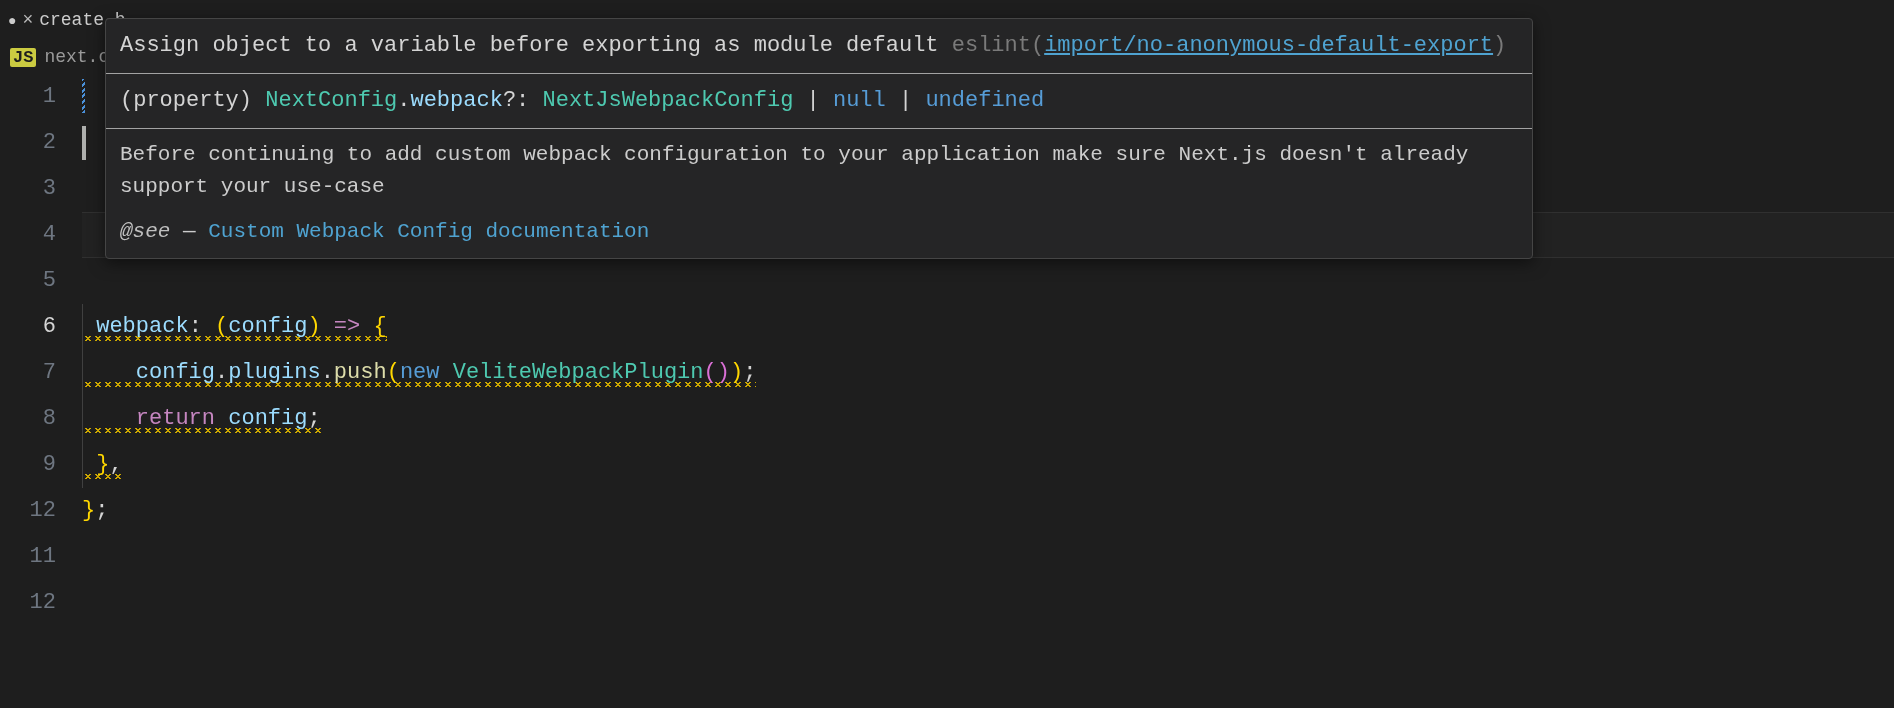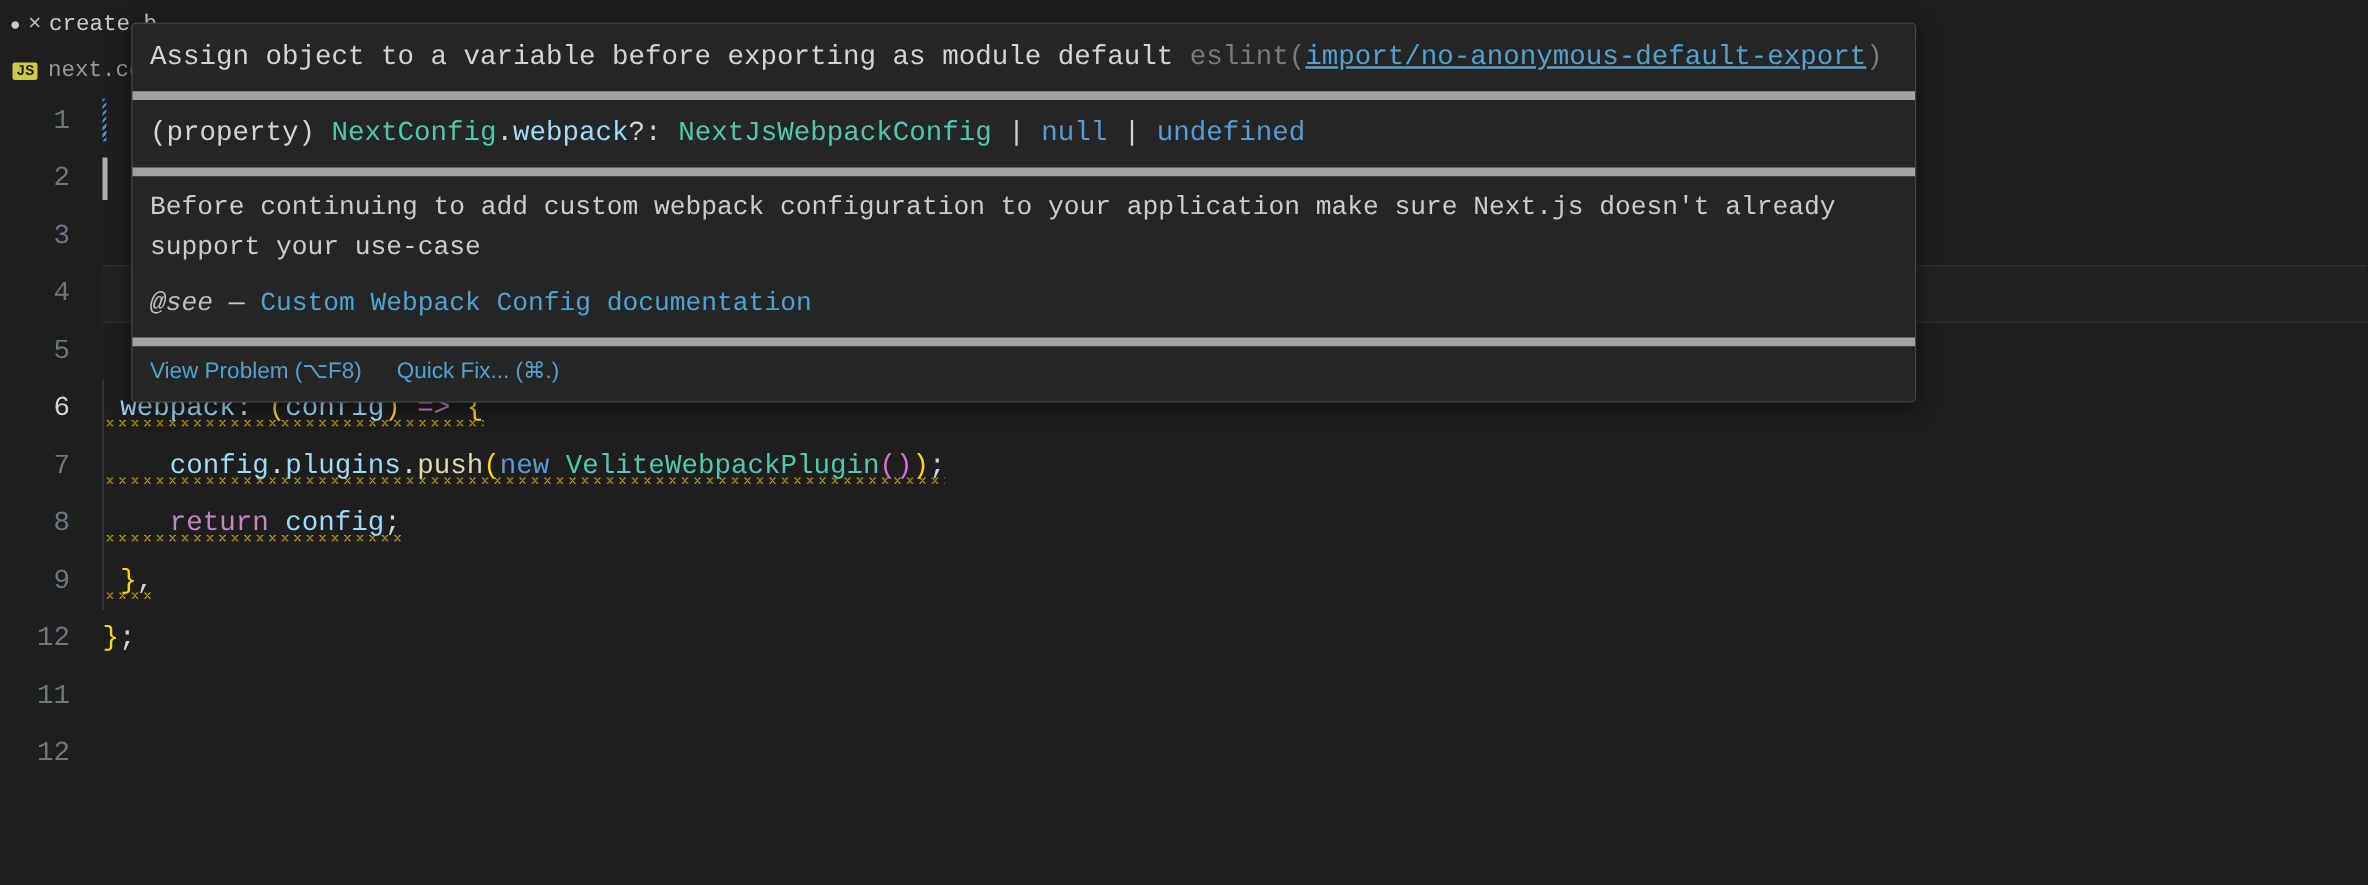--- a/index.html
+++ b/index.html
@@ -38,21 +38,21 @@
     height: 34px;
     padding-left: 10px;
     gap: 8px;
     font-size: 18px;
     color: #9a9a9a;
     background: #1e1e1e;
   }
   .breadcrumbs .js-icon {
     color: #cbcb41;
     font-weight: bold;
-    font-size: 12px;
+    font-size: 17px;
     background: #cbcb41;
     color: #1e1e1e;
     padding: 0 3px;
     border-radius: 2px;
   }
 
   .editor {
     display: flex;
     font-size: 22px;
     line-height: 46px;
@@ -107,21 +107,21 @@
     background: #252526;
     border: 1px solid #454545;
     border-radius: 4px;
     box-shadow: 0 4px 16px rgba(0,0,0,0.5);
     z-index: 10;
     font-size: 22px;
     line-height: 1.55;
   }
   .hover-section {
     padding: 10px 14px;
-    border-bottom: 7px solid #a3a3a3;
+    border-bottom: 1px solid #a3a3a3;
   }
   .hover-section:last-child { border-bottom: none; }
   .hover .mono { font-family: Menlo, Monaco, 'Courier New', monospace; }
   .hover .msg-main { color: #d4d4d4; }
   .hover .eslint-src { color: #7a7a7a; }
   .hover .rule-link { color: #4fa3d1; text-decoration: underline; cursor: pointer; }
 
   .sig .kw1 { color: #9cdcfe; }
   .sig .type1 { color: #4ec9b0; }
   .sig .punc { color: #d4d4d4; }
@@ -226,17 +226,13 @@
   </div>
   <div class="hover-section mono sig">
     <span class="lparen">(property) </span><span class="type1">NextConfig</span><span class="punc">.</span><span class="kw1">webpack</span><span class="qmark">?: </span><span class="type1">NextJsWebpackConfig</span><span class="bar"> | </span><span class="nul">null</span><span class="bar"> | </span><span class="undef">undefined</span>
   </div>
   <div class="hover-section desc">
     <div>Before continuing to add custom webpack configuration to your application make sure Next.js doesn't already support your use-case</div>
     <div style="margin-top:14px">
       <span class="see">@see</span><span> — </span><span class="link">Custom Webpack Config documentation</span>
     </div>
   </div>
-  <div class="hover-actions">
-    <span>View Problem (⌥F8)</span>
-    <span>Quick Fix... (⌘.)</span>
-  </div>
 </div>
 
 </body></html>

